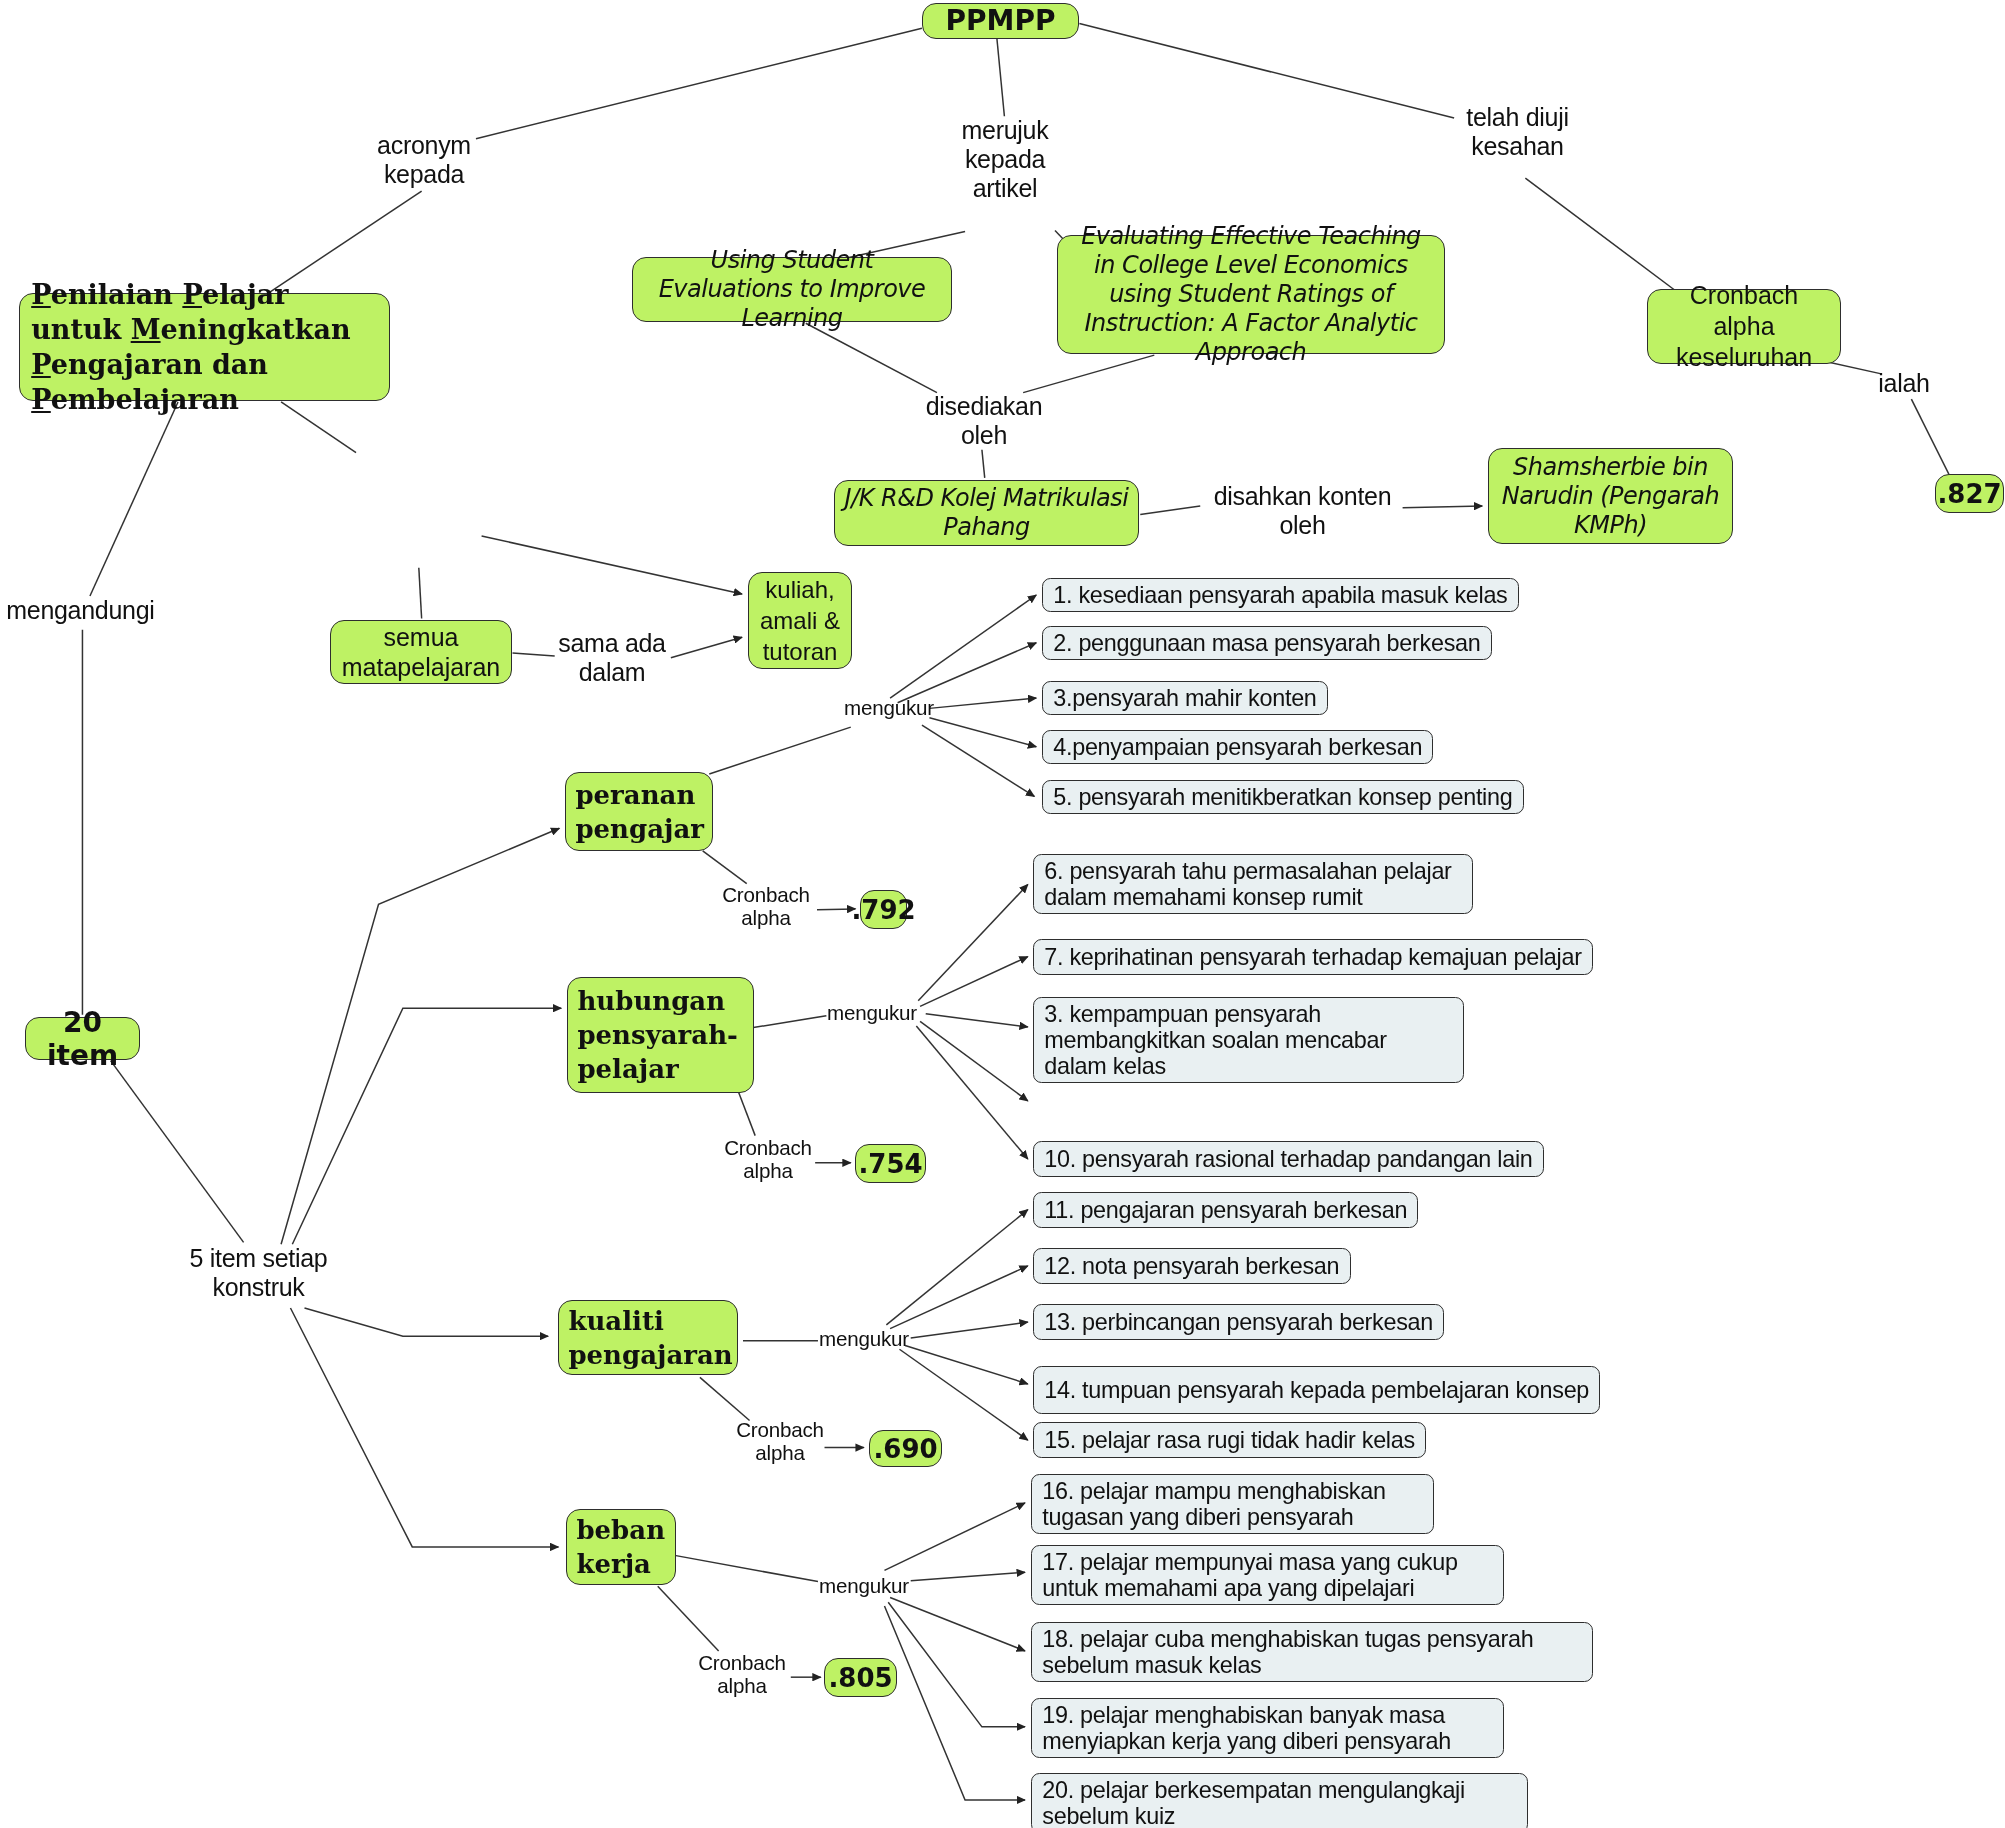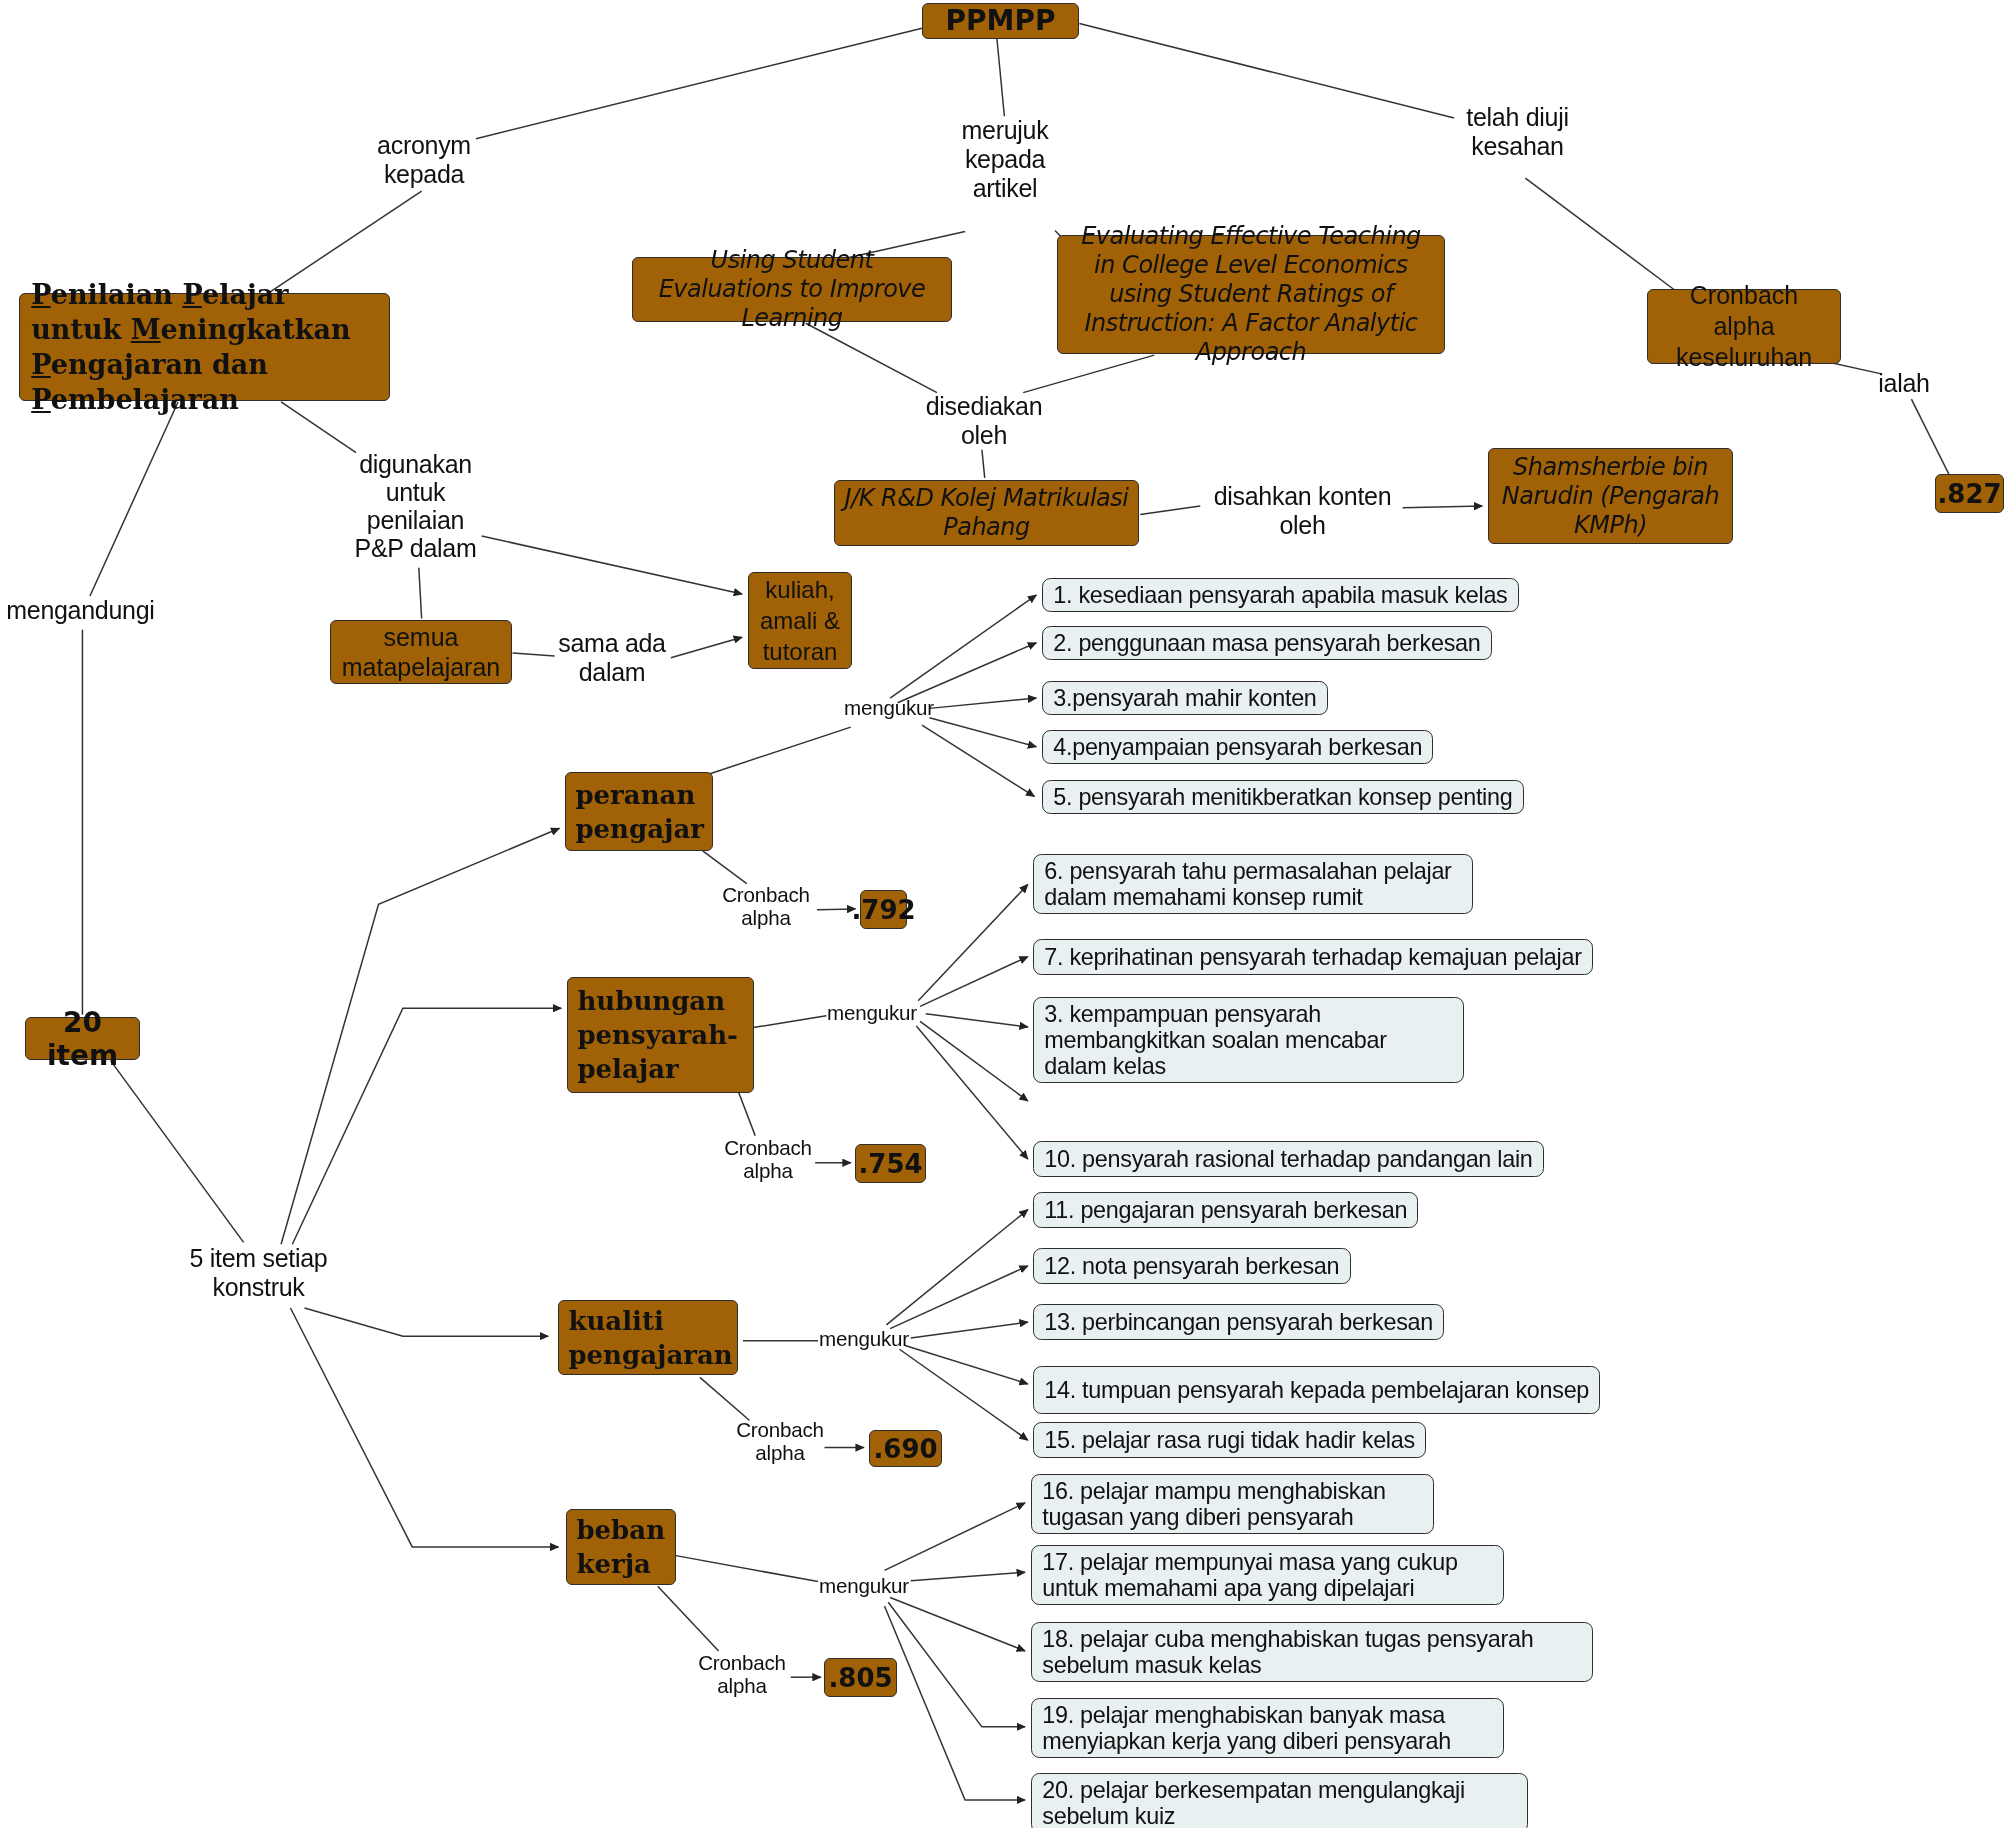--- a/index.html
+++ b/index.html
@@ -1,19 +1,19 @@
 <!DOCTYPE html>
 <html style="font-size:15px"><head>
 <meta charset="utf-8">
 <style>
   html,body{margin:0;padding:0;background:#ffffff;}
   #canvas{position:relative;width:2006px;height:1829px;background:#ffffff;overflow:hidden;
           font-family:"Liberation Sans",sans-serif;color:#111;}
   #wires{position:absolute;left:0;top:0;width:2006px;height:1829px;pointer-events:none;}
-  .box{position:absolute;background:#a16207;border:1.6px solid #2e2e2e;border-radius:6px;
+  .box{position:absolute;background:#bef264;border:1.6px solid #2e2e2e;border-radius:14px;
        box-sizing:border-box;display:flex;align-items:center;justify-content:center;
        text-align:center;padding:2.8px 9.4px;}
   .item{position:absolute;background:#e9f0f2;border:1.6px solid #2e2e2e;border-radius:8.4px;
         box-sizing:border-box;display:flex;align-items:center;text-align:left;
         padding:2.8px 10.3px;font-size:23.4px;line-height:26px;letter-spacing:-0.3px;white-space:nowrap;}
   .item.wrap{white-space:normal;}
   .lbl{position:absolute;text-align:center;font-size:25px;line-height:29px;letter-spacing:-0.3px;}
   .sm{font-size:20.6px;line-height:23.4px;letter-spacing:-0.2px;}
   .serifbold{font-family:"DejaVu Serif",serif;font-weight:bold;}
   .sansbold{font-family:"DejaVu Sans",sans-serif;font-weight:bold;}
@@ -144,21 +144,20 @@
   <div class="item wrap" style="left:1031px;top:1622px;width:562px;">18. pelajar cuba menghabiskan tugas pensyarah sebelum masuk kelas</div>
   <div class="item wrap" style="left:1031px;top:1698px;width:473px;">19. pelajar menghabiskan banyak masa menyiapkan kerja yang diberi pensyarah</div>
   <div class="item wrap" style="left:1031px;top:1773px;width:497px;">20. pelajar berkesempatan mengulangkaji sebelum kuiz</div>
 
   <div class="lbl" style="left:361px;top:131px;width:126px;">acronym kepada</div>
   <div class="lbl" style="left:944px;top:116px;width:122px;">merujuk kepada artikel</div>
   <div class="lbl" style="left:1445px;top:103px;width:145px;">telah diuji kesahan</div>
   <div class="lbl" style="left:1874px;top:369px;width:60px;">ialah</div>
   <div class="lbl" style="left:921px;top:392px;width:126px;">disediakan oleh</div>
   <div class="lbl" style="left:1203px;top:482px;width:199px;">disahkan konten oleh</div>
-  <div class="lbl" style="left:349px;top:450px;width:133px;line-height:28px;">digunakan untuk penilaian P&amp;P dalam</div>
   <div class="lbl" style="left:1.9px;top:596px;width:157px;">mengandungi</div>
   <div class="lbl" style="left:555px;top:629px;width:114px;">sama ada dalam</div>
   <div class="lbl" style="left:180px;top:1244px;width:157px;">5 item setiap konstruk</div>
 
   <div class="lbl sm" style="left:844px;top:696px;width:89px;">mengukur</div>
   <div class="lbl sm" style="left:827px;top:1001px;width:89px;">mengukur</div>
   <div class="lbl sm" style="left:819px;top:1327px;width:89px;">mengukur</div>
   <div class="lbl sm" style="left:819px;top:1574px;width:89px;">mengukur</div>
 
   <div class="lbl sm" style="left:721px;top:883px;width:90px;">Cronbach alpha</div>

